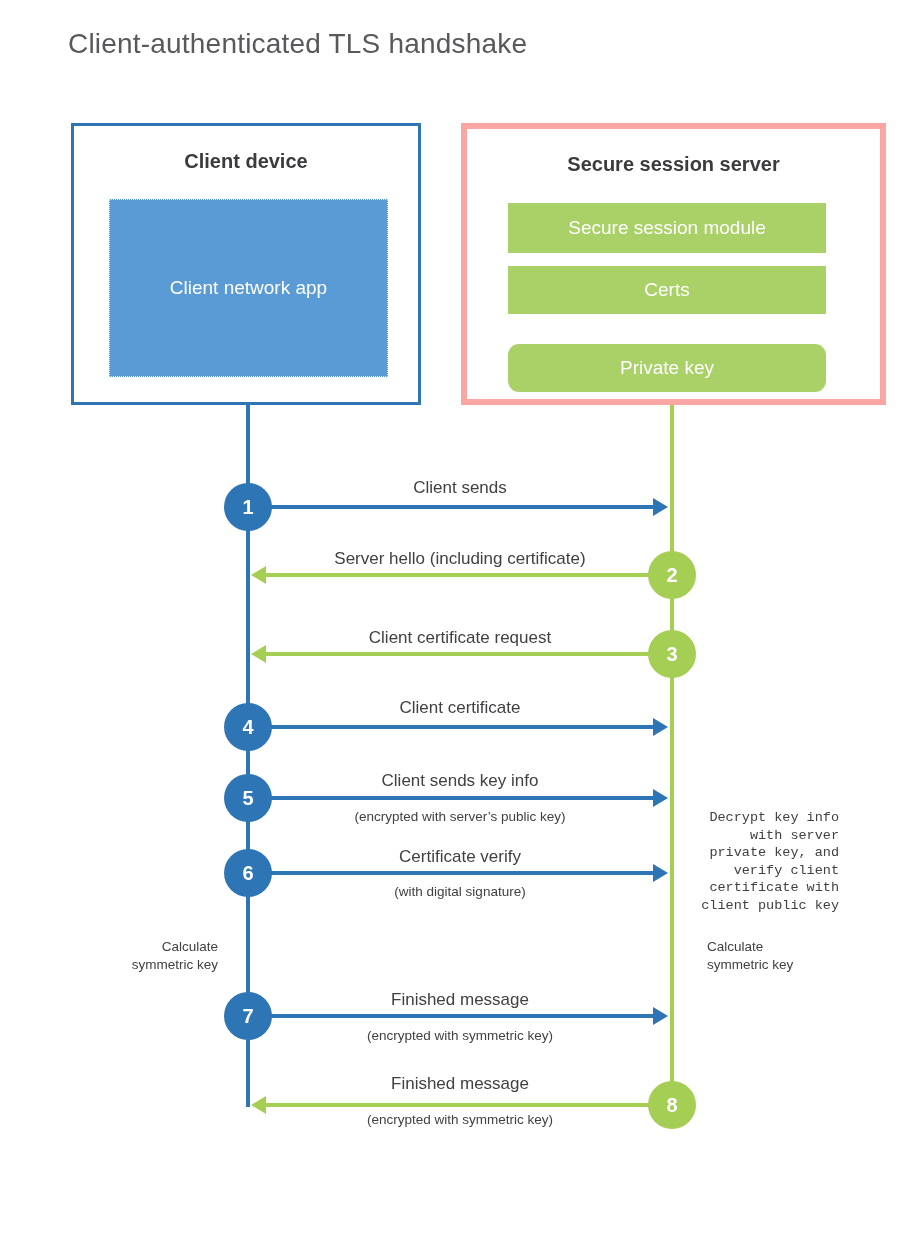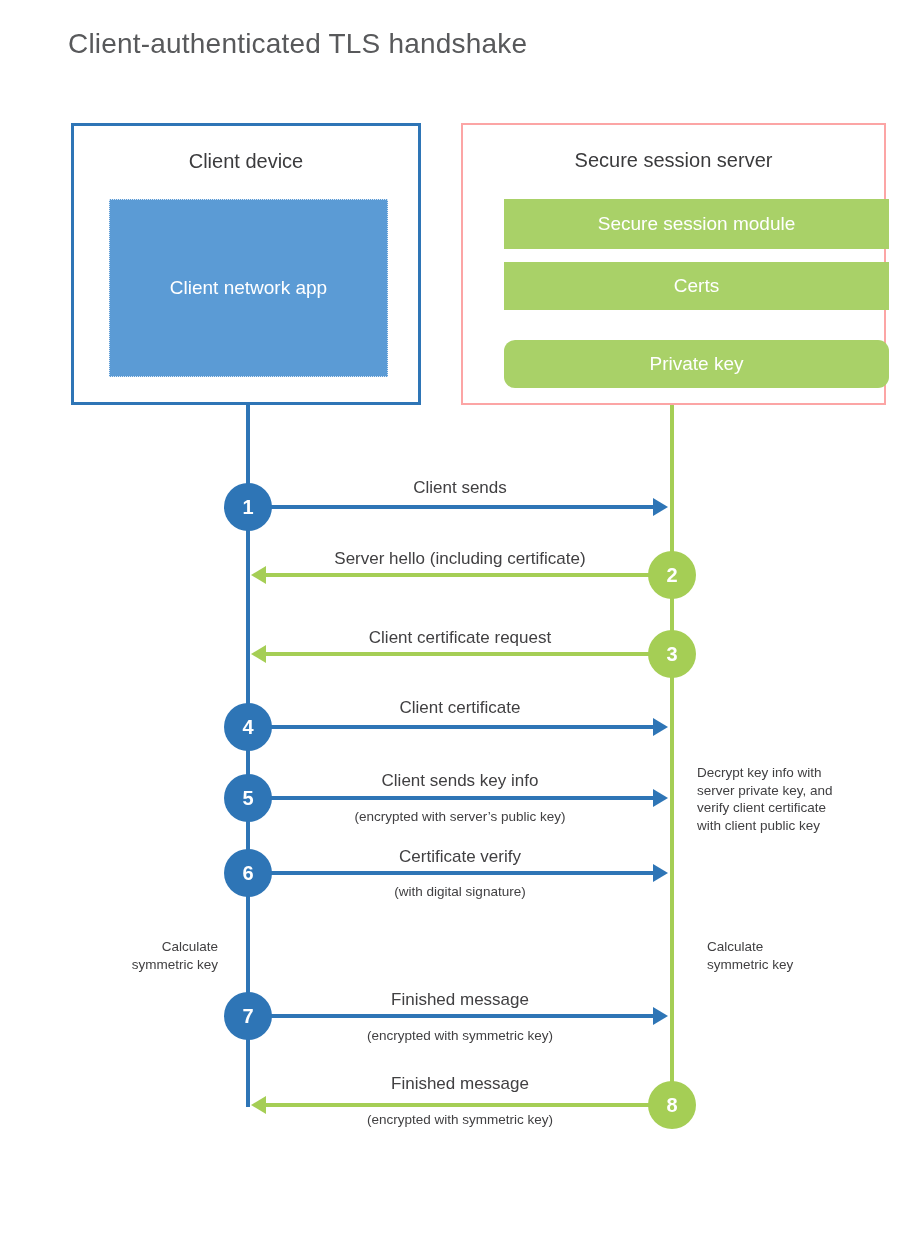--- a/index.html
+++ b/index.html
@@ -5,27 +5,27 @@
   html,body{margin:0;padding:0;background:#ffffff;}
   .stage{position:relative;width:900px;height:1256px;background:#fff;overflow:hidden;
          font-family:"Liberation Sans",sans-serif;margin-left:31px;}
 
   .page-title{position:absolute;left:37px;top:28px;font-size:28px;font-weight:300;
               color:#58595b;letter-spacing:.2px;}
 
   
   .actor-box{position:absolute;box-sizing:border-box;background:#fff;}
   .client-box{left:40px;top:123px;width:350px;height:282px;border:3px solid #2e75b6;}
-  .server-box{left:430px;top:123px;width:425px;height:282px;border:2px solid #fca5a5;padding-left:8px;}
+  .server-box{left:430px;top:123px;width:425px;height:282px;border:6px solid #fca5a5;padding-left:8px;}
   .box-title{position:absolute;left:0;right:0;top:24px;text-align:center;
-             font-weight:normal;font-size:20px;color:#3b3b3d;}
+             font-weight:bold;font-size:20px;color:#3b3b3d;}
   .app-box{position:absolute;left:35px;top:73px;width:277px;height:176px;background:#5b9bd5;
            border:1px dotted #d9e7f5;display:flex;align-items:center;justify-content:center;
            text-align:center;color:#fff;font-size:19px;line-height:28px;}
-  .bar{position:absolute;left:41px;width:385px;background:#a9d168;color:#fff;
+  .bar{position:absolute;left:41px;width:318px;background:#a9d168;color:#fff;
        display:flex;align-items:center;justify-content:center;font-size:19px;}
   .bar1{top:74px;height:50px;} .bar2{top:137px;height:48px;} .bar3{top:215px;height:48px;border-radius:11px;}
 
   
   .vline{position:absolute;width:4px;z-index:1;}
   .vline.blue{background:#2e75b6;} .vline.green{background:#a5ce55;}
 
   
   .circle{position:absolute;width:48px;height:48px;border-radius:50%;z-index:3;
           display:flex;align-items:center;justify-content:center;
@@ -43,21 +43,21 @@
       border-top:9px solid transparent;border-bottom:9px solid transparent;
       border-right:15px solid #a5ce55;}
 
   
   .msg{position:absolute;left:218px;width:422px;text-align:center;color:#414042;
        font-size:17px;line-height:21px;}
   .msg.sub{font-size:13.5px;line-height:17px;}
 
   
   .note{position:absolute;color:#414042;font-size:13.5px;line-height:17.5px;}
-  .note-decrypt{left:666px;top:764px;width:142px;text-align:left;}
+  .note-decrypt{left:666px;top:809px;width:142px;text-align:right;font-family:Liberation Mono, monospace;}
   .note-calc-left{left:90px;top:938px;width:97px;text-align:right;}
   .note-calc-right{left:676px;top:938px;width:100px;text-align:left;}
 </style>
 </head>
 <body>
 
 <div class="stage">
 
   <div class="page-title">Client-authenticated TLS handshake</div>
 

